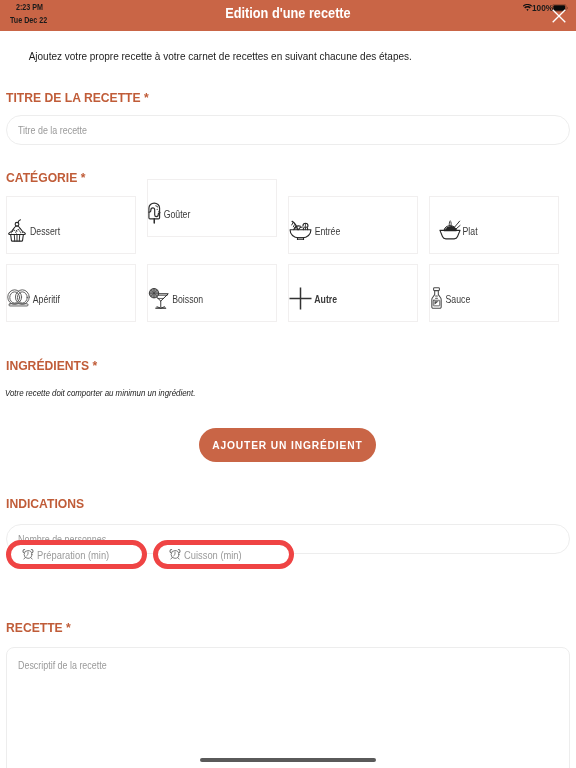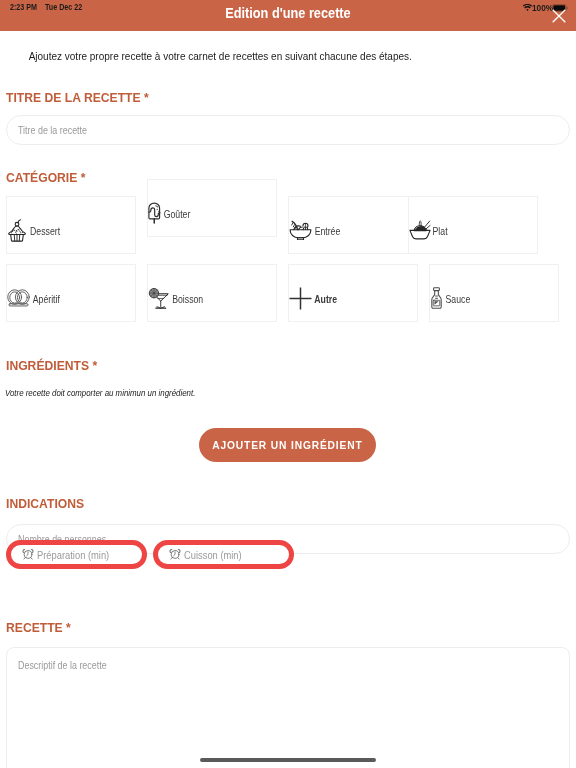--- a/index.html
+++ b/index.html
@@ -15,21 +15,21 @@
 
   
   .statusbar {
     position:absolute; top:0; left:0; width:576px; height:31px;
     background:#c96546;
     color:#1b1b1b;
   }
   .sb-left {
     position:absolute; left:10px; top:2px;
     font-size:8.5px; font-weight:bold;
-    display:flex; gap:3px; align-items:center;
+    display:flex; gap:3px; align-items:center;flex-direction:column;
   }
   .sb-left > span { display:inline-block; transform:scaleX(0.84); transform-origin:left; }
   .sb-right { position:absolute; right:0; top:0; }
   .sb-right > span { position:absolute; display:flex; align-items:center; }
   .sb-right .wifi-s  { left:-53px; top:4px; }
   .sb-right .pct-s   { left:-44px; top:2px; font-size:9.5px; font-weight:bold; letter-spacing:0px; transform:scaleX(0.87); transform-origin:left; }
   .sb-right .batt-s  { left:-24px; top:4px; }
   .sb-title {
     position:absolute; left:0; top:0; width:576px; height:26px;
     display:flex; align-items:center; justify-content:center;
@@ -201,21 +201,21 @@
    <path d="M24.5 25.5c2.2-4.6 5.9-7.2 10.4-7.2"></path>
    <path d="M8 3.5C15 7.5 20 15.7 22 25" stroke-width="3.4"></path>
    <path d="M9.6 7.9 7 13.1M13.8 12.7l-2.6 5.2M17.6 18.7 15 23.9" stroke-width="2.4"></path>
    <path d="M36.5 15c0-3.5 2.8-6.3 6.6-6.3s6.6 2.8 6.6 6.3c0 2-1 3.7-2.5 4.8 1 1 1.6 2.4 1.6 4 0 .6-.1 1.1-.2 1.7"></path>
    <path d="M39.2 19.8c-1.2 1.2-1.9 2.7-1.9 4.5 0 .4 0 .8.1 1.2"></path>
    <path d="M43 9v16.5M39.2 17.6l3.8 3.2M47.2 17.6 43 21.2" stroke-width="2.1"></path>
  </svg>
       </span>
       <span class="lb">Entrée</span>
     </div>
-    <div class="catcell" style="left: 408px; top: 196px;">
+    <div class="catcell" style="left: 429px; top: 196px; padding-left: 9px;">
       <span class="ic">
         <svg viewBox="0 0 58 58" width="22" height="22" fill="none" stroke="#262626" stroke-width="2.9" stroke-linecap="round" stroke-linejoin="round">
    <path d="M2.5 30h53l-6.6 16.2c-1.5 3.7-5.1 6.1-9.1 6.1H18.2c-4 0-7.6-2.4-9.1-6.1L2.5 30Z"></path>
    <path d="M13 30c.6-3.6 2.7-6.8 5.6-9 3-2.2 6.8-3.5 10.8-3.5 5.6 0 10.5 2.4 13.7 6.2 1.4 1.7 2.4 3.8 2.9 6.3Z" fill="#262626" stroke="#262626" stroke-width="2.6"></path>
    <path d="M17.2 26.2c.6-2.4 2.2-4.4 4.5-5.8M24.7 18.9c1.4-.4 3-.6 4.5-.5" stroke="#fbfbfb" stroke-width="1.5"></path>
    <path d="M27.3 18c-.9-4.5 0-9 2-13M31.5 18.4c.9-3.8.9-7.4 0-10.8" stroke-width="2.3"></path>
    <path d="M54.5 5.5 34 29.8M55.5 17 41 29.6" stroke-width="2.5"></path>
  </svg>
       </span>
       <span class="lb">Plat</span>

